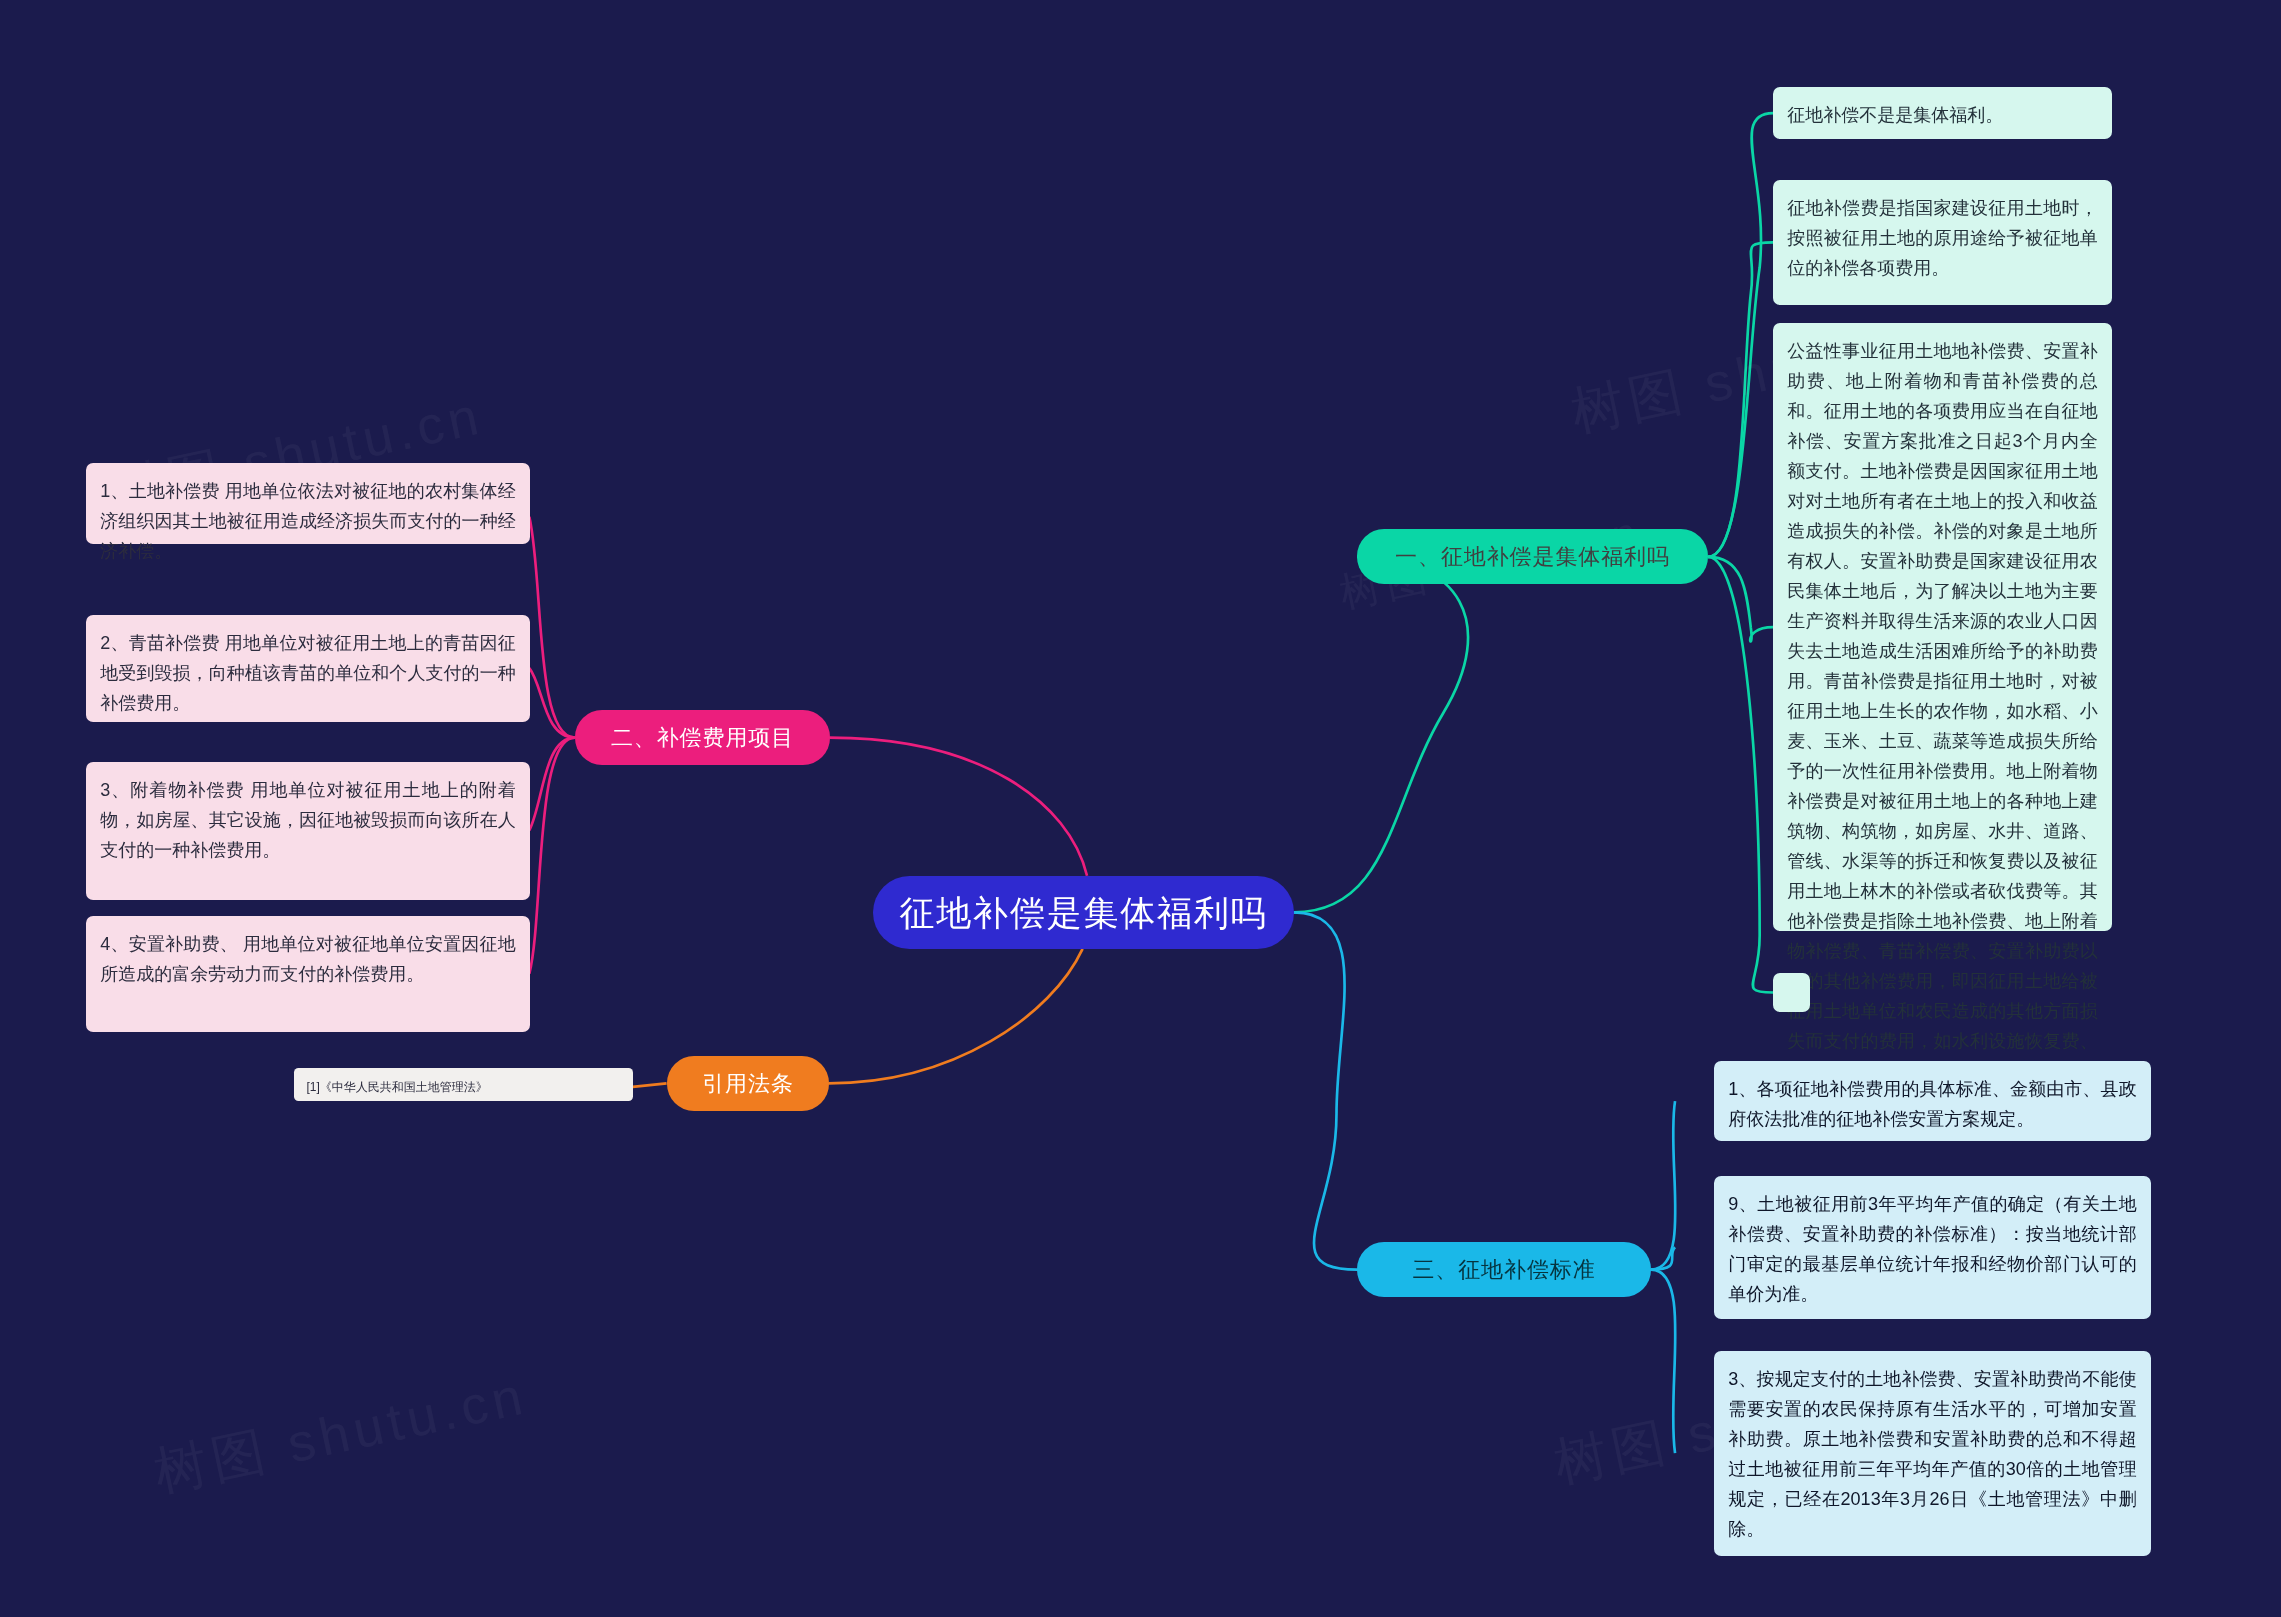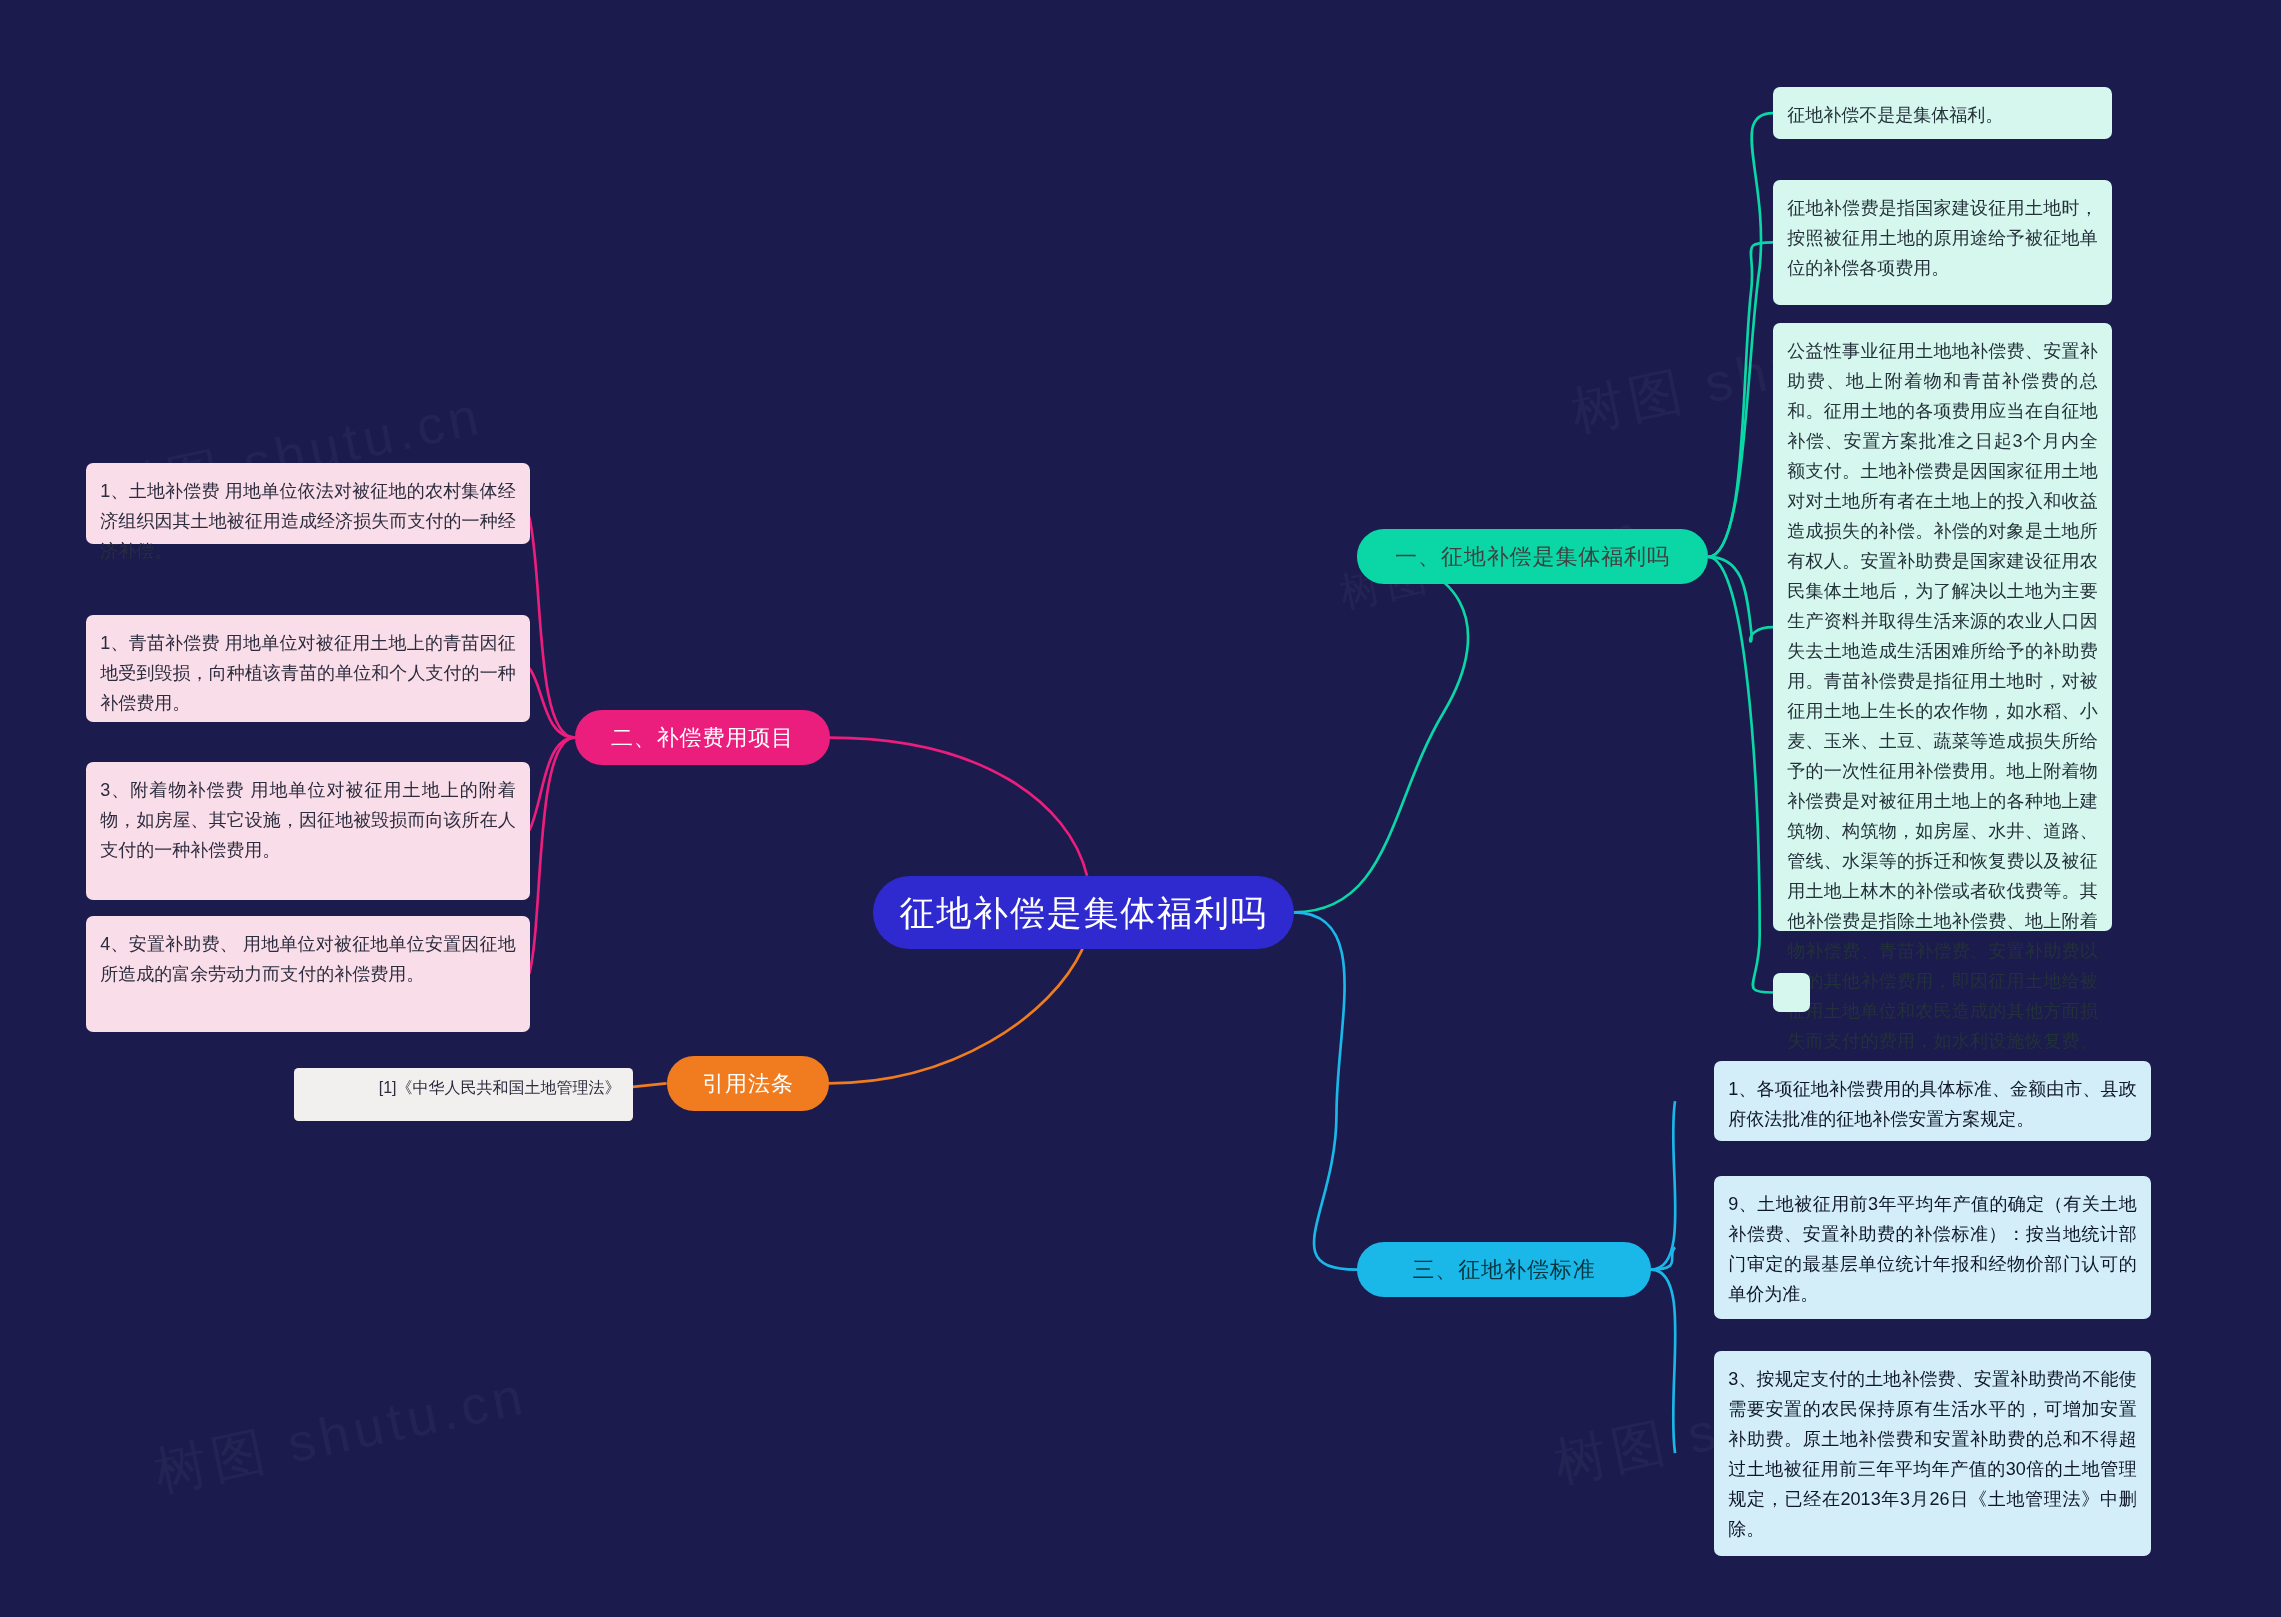--- a/index.html
+++ b/index.html
@@ -113,26 +113,26 @@
     color: #0f172a;
     left: 1714px;
     width: 437px;
   }
   .leaf-law {
     background: #f2f0ee;
     color: #2c2c3e;
     left: 294px;
     top: 1068px;
     width: 339px;
-    height: 53px;
-    font-size: 16px;
+    height: 33px;
+    font-size: 12px;
     line-height: 39px;
     padding: 0 12.5px;
     border-radius: 4.5px;
-    text-align: right;
+    text-align: left;
     white-space: nowrap;
   }
   .p1 { top: 463px; height: 81px; }
   .p2 { top: 615px; height: 107px; }
   .p3 { top: 762px; height: 138px; }
   .p4 { top: 916px; height: 116px; }
   .g1 { top: 87px; height: 52px; }
   .g2 { top: 180px; height: 125px; }
   .g3 { top: 323px; height: 608px; }
   .g4 { top: 973px; height: 39px; width: 37px; left: 1773px; }
@@ -195,21 +195,21 @@
   <div class="wm wm5">树图 shutu.cn</div>
 
   <div class="node root">征地补偿是集体福利吗</div>
 
   <div class="node pill pill-green">一、征地补偿是集体福利吗</div>
   <div class="node pill pill-blue">三、征地补偿标准</div>
   <div class="node pill pill-pink">二、补偿费用项目</div>
   <div class="node pill pill-orange">引用法条</div>
 
   <div class="node leaf leaf-pink p1">1、土地补偿费 用地单位依法对被征地的农村集体经济组织因其土地被征用造成经济损失而支付的一种经济补偿。</div>
-  <div class="node leaf leaf-pink p2">1、青苗补偿费 用地单位对被征用土地上的青苗因征地受到毁损，向种植该青苗的单位和个人支付的一种补偿费用。</div>
+  <div class="node leaf leaf-pink p2">2、青苗补偿费 用地单位对被征用土地上的青苗因征地受到毁损，向种植该青苗的单位和个人支付的一种补偿费用。</div>
   <div class="node leaf leaf-pink p3">3、附着物补偿费 用地单位对被征用土地上的附着物，如房屋、其它设施，因征地被毁损而向该所在人支付的一种补偿费用。</div>
   <div class="node leaf leaf-pink p4">4、安置补助费、 用地单位对被征地单位安置因征地所造成的富余劳动力而支付的补偿费用。</div>
 
   <div class="node leaf-law">[1]《中华人民共和国土地管理法》</div>
 
   <div class="node leaf leaf-green g2">征地补偿费是指国家建设征用土地时，按照被征用土地的原用途给予被征地单位的补偿各项费用。</div>
   <div class="node leaf leaf-green g1">征地补偿不是是集体福利。</div>
   <div class="node leaf leaf-green g3">公益性事业征用土地地补偿费、安置补助费、地上附着物和青苗补偿费的总和。征用土地的各项费用应当在自征地补偿、安置方案批准之日起3个月内全额支付。土地补偿费是因国家征用土地对对土地所有者在土地上的投入和收益造成损失的补偿。补偿的对象是土地所有权人。安置补助费是国家建设征用农民集体土地后，为了解决以土地为主要生产资料并取得生活来源的农业人口因失去土地造成生活困难所给予的补助费用。青苗补偿费是指征用土地时，对被征用土地上生长的农作物，如水稻、小麦、玉米、土豆、蔬菜等造成损失所给予的一次性征用补偿费用。地上附着物补偿费是对被征用土地上的各种地上建筑物、构筑物，如房屋、水井、道路、管线、水渠等的拆迁和恢复费以及被征用土地上林木的补偿或者砍伐费等。其他补偿费是指除土地补偿费、地上附着物补偿费、青苗补偿费、安置补助费以外的其他补偿费用，即因征用土地给被征用土地单位和农民造成的其他方面损失而支付的费用，如水利设施恢复费、误工费、搬迁费、基础设施恢复费等。</div>
   <div class="node leaf leaf-green g4"></div>
 

